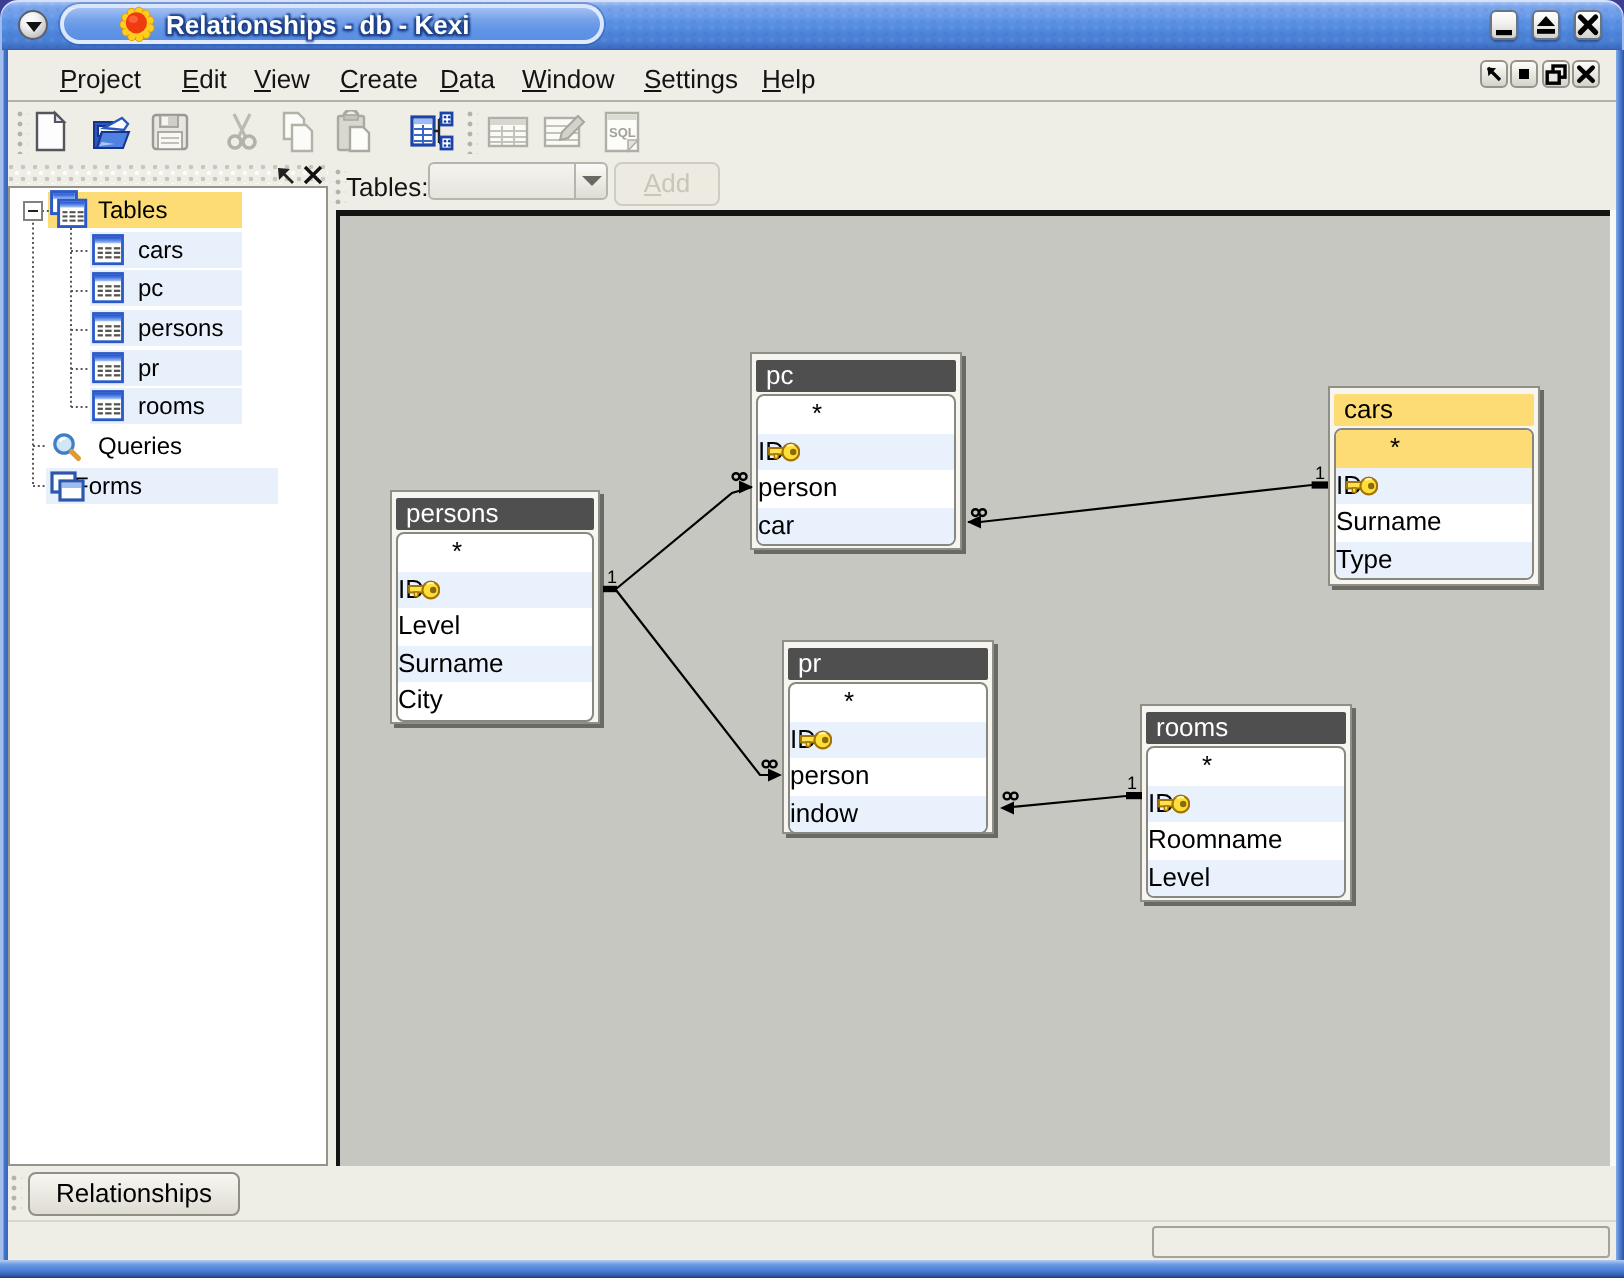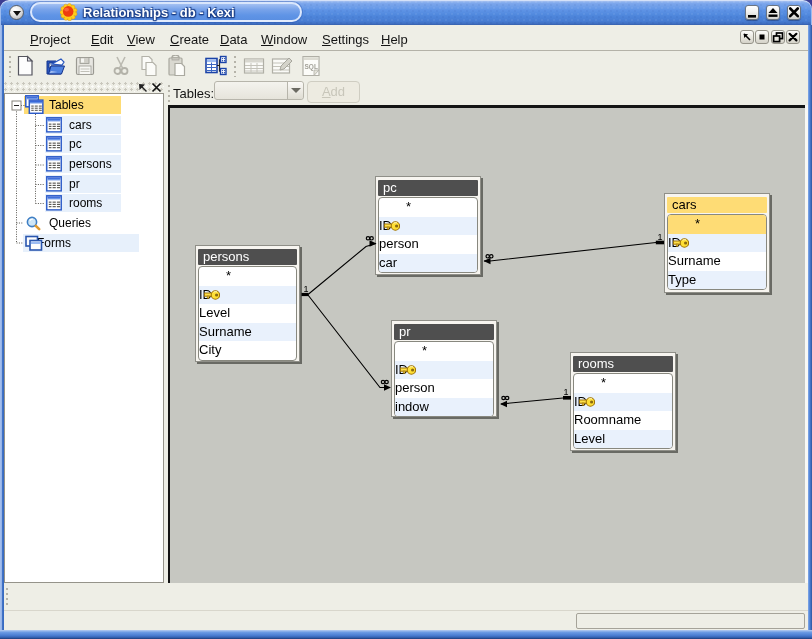--- a/index.html
+++ b/index.html
@@ -451,19 +451,20 @@
         <circle cx="491.3" cy="256.3" r="1.7"></circle>
       <circle cx="383" cy="382" r="1.7"></circle>
         <circle cx="386.6" cy="382" r="1.7"></circle>
       <circle cx="503.5" cy="398" r="1.7"></circle>
         <circle cx="507.1" cy="398" r="1.7"></circle>
     </g>
   </svg>
 
   <div id="tabbar"></div>
   <div class="thandle" style="left:5px; top:587px; height:20px;"></div>
+  <div id="tab">Relationships</div>
   <div id="statusbar"></div>
   <div id="statfield"></div>
   <div id="bborder"></div>
   <div id="lborder"></div>
   <div id="rborder"></div>
   <div id="rwhite"></div>
 </div>
 
 </body></html>

